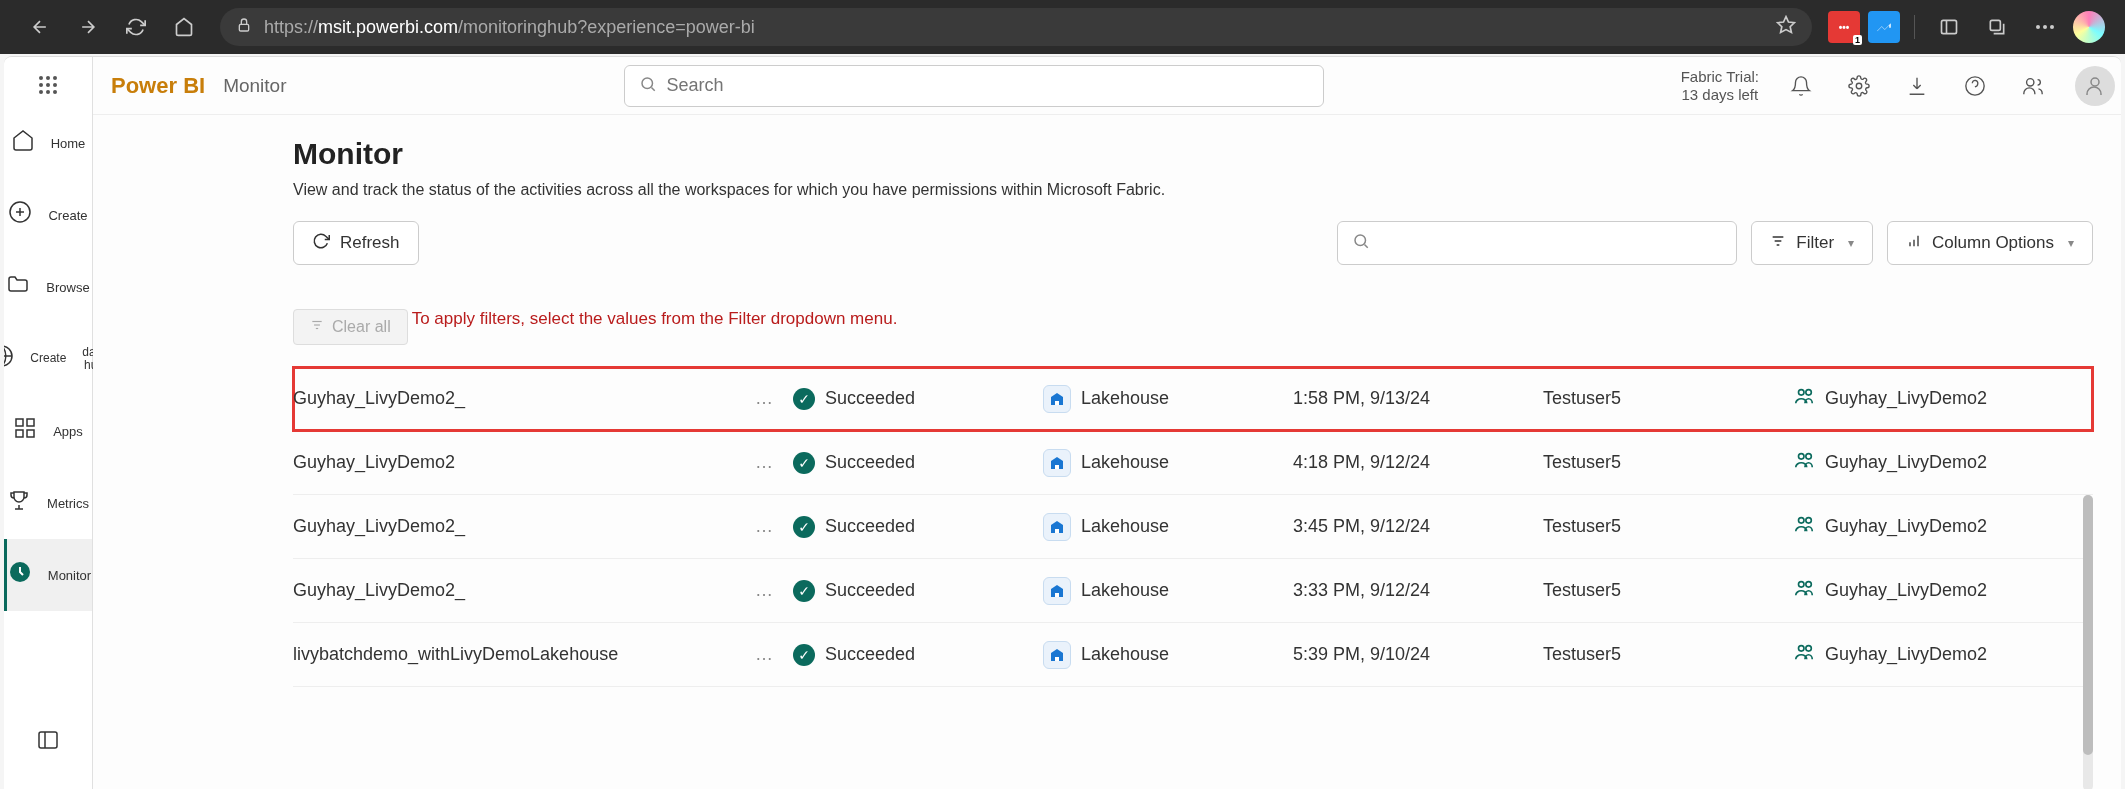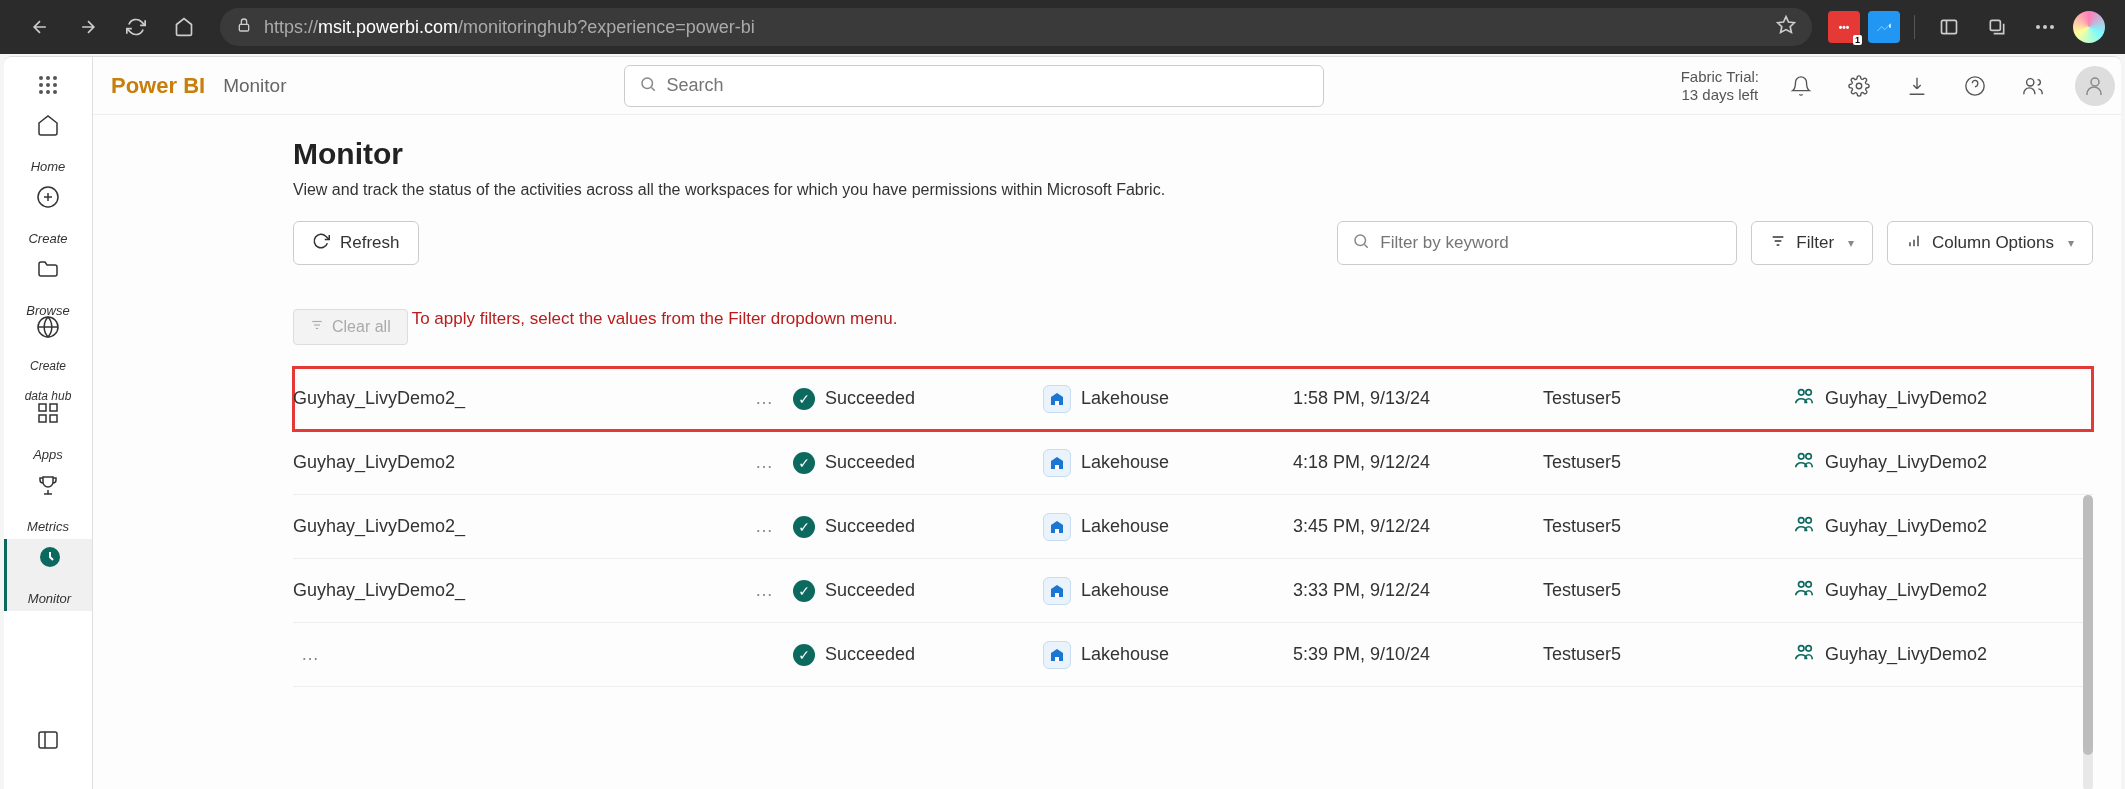--- a/index.html
+++ b/index.html
@@ -16,21 +16,21 @@
 .ext-icon { width: 32px; height: 32px; display:flex; align-items:center; justify-content:center; border-radius:4px; }
 .ext-red { background:#e53935; color:#fff; font-size:10px; font-weight:bold; position:relative; }
 .ext-blue { background:#2196f3; color:#fff; }
 .divider-v { width:1px; height:24px; background:#555; margin:0 6px; }
 .copilot { width:32px; height:32px; border-radius:50%; background: conic-gradient(from 0deg, #ff7eb9, #7afcff, #feff9c, #ff7eb9); }
 
 
 .app { display:flex; height: calc(789px - 54px); background:#f8f8f8; border-top:1px solid #ddd; border-radius: 8px 8px 0 0; margin:2px 4px 0 4px; overflow:hidden; }
 .left-rail { width: 90px; background:#fff; border-right:1px solid #e0e0e0; display:flex; flex-direction:column; align-items:center; padding-top:6px; }
 .waffle { width:44px; height:44px; display:flex; align-items:center; justify-content:center; cursor:pointer; }
-.rail-item { width: 88px; height: 72px; display:flex; flex-direction:column; align-items:center; justify-content:center; gap:16px; font-size:13px; color:#333; cursor:pointer;font-style:italic; }
+.rail-item { width: 88px; height: 72px; display:flex; flex-direction:row; align-items:center; justify-content:center; gap:16px; font-size:13px; color:#333; cursor:pointer; }
 .rail-item.twoline { font-size:12px; line-height:1.1; text-align:center; }
 .rail-item.active { border-left:3px solid #0b6a5d; background:#f0f0f0; }
 .rail-icon { font-size:22px; color:#333; }
 .rail-bottom { margin-top:auto; margin-bottom:12px; }
 
 .main { flex:1; display:flex; flex-direction:column; }
 
 .top-bar { height:58px; display:flex; align-items:center; padding:0 18px; background:#fdfdfd; border-bottom:1px solid #eee; }
 .brand { font-size:22px; font-weight:600; color:#c87e0a; margin-right:18px; }
 .breadcrumb { font-size:19px; color:#666; }
@@ -285,21 +285,20 @@
                 <path d="M20.49 15a9 9 0 11-2.13-9.36L23 10"></path>
               </svg></span>
           <span>Refresh</span>
         </button>
         <div class="spacer"></div>
         <div class="filter-input">
           <span style="color:#888;margin-right:10px"><svg width="18" height="18" viewBox="0 0 24 24" fill="none" stroke="currentColor" stroke-width="2">
                 <circle cx="11" cy="11" r="7"></circle>
                 <line x1="21" y1="21" x2="16.65" y2="16.65"></line>
               </svg></span>
-          <input placeholder="Filter by keyword" style="">
         </div>
         <button class="btn">
           <span><svg width="16" height="16" viewBox="0 0 24 24" fill="none" stroke="currentColor" stroke-width="2">
                 <line x1="4" y1="6" x2="20" y2="6"></line>
                 <line x1="7" y1="12" x2="17" y2="12"></line>
                 <line x1="10" y1="18" x2="14" y2="18"></line>
               </svg></span>
           <span>Filter</span>
           <span class="chev">▾</span>
         </button>
@@ -461,20 +460,21 @@
                     <circle cx="9" cy="8" r="3"></circle>
                     <circle cx="17" cy="8" r="3"></circle>
                     <path d="M3 20c0-3 3-5 6-5s6 2 6 5M13 20c0-3 2-5 4-5s4 2 4 5"></path>
                   </svg>
       </span>
       <span>Guyhay_LivyDemo2</span>
     </div>
             </div>
             <div class="trow">
     <div class="cell name">
+      <span>livybatchdemo_withLivyDemoLakehouse</span>
       <span class="ellip">…</span>
     </div>
     <div class="cell">
       <span class="status-pill">✓</span>
       <span>Succeeded</span>
     </div>
     <div class="cell">
       <span class="item-icon">
         <svg width="16" height="16" viewBox="0 0 24 24" fill="#1976d2">
                     <path d="M12 3l9 6v12H3V9z"></path>

